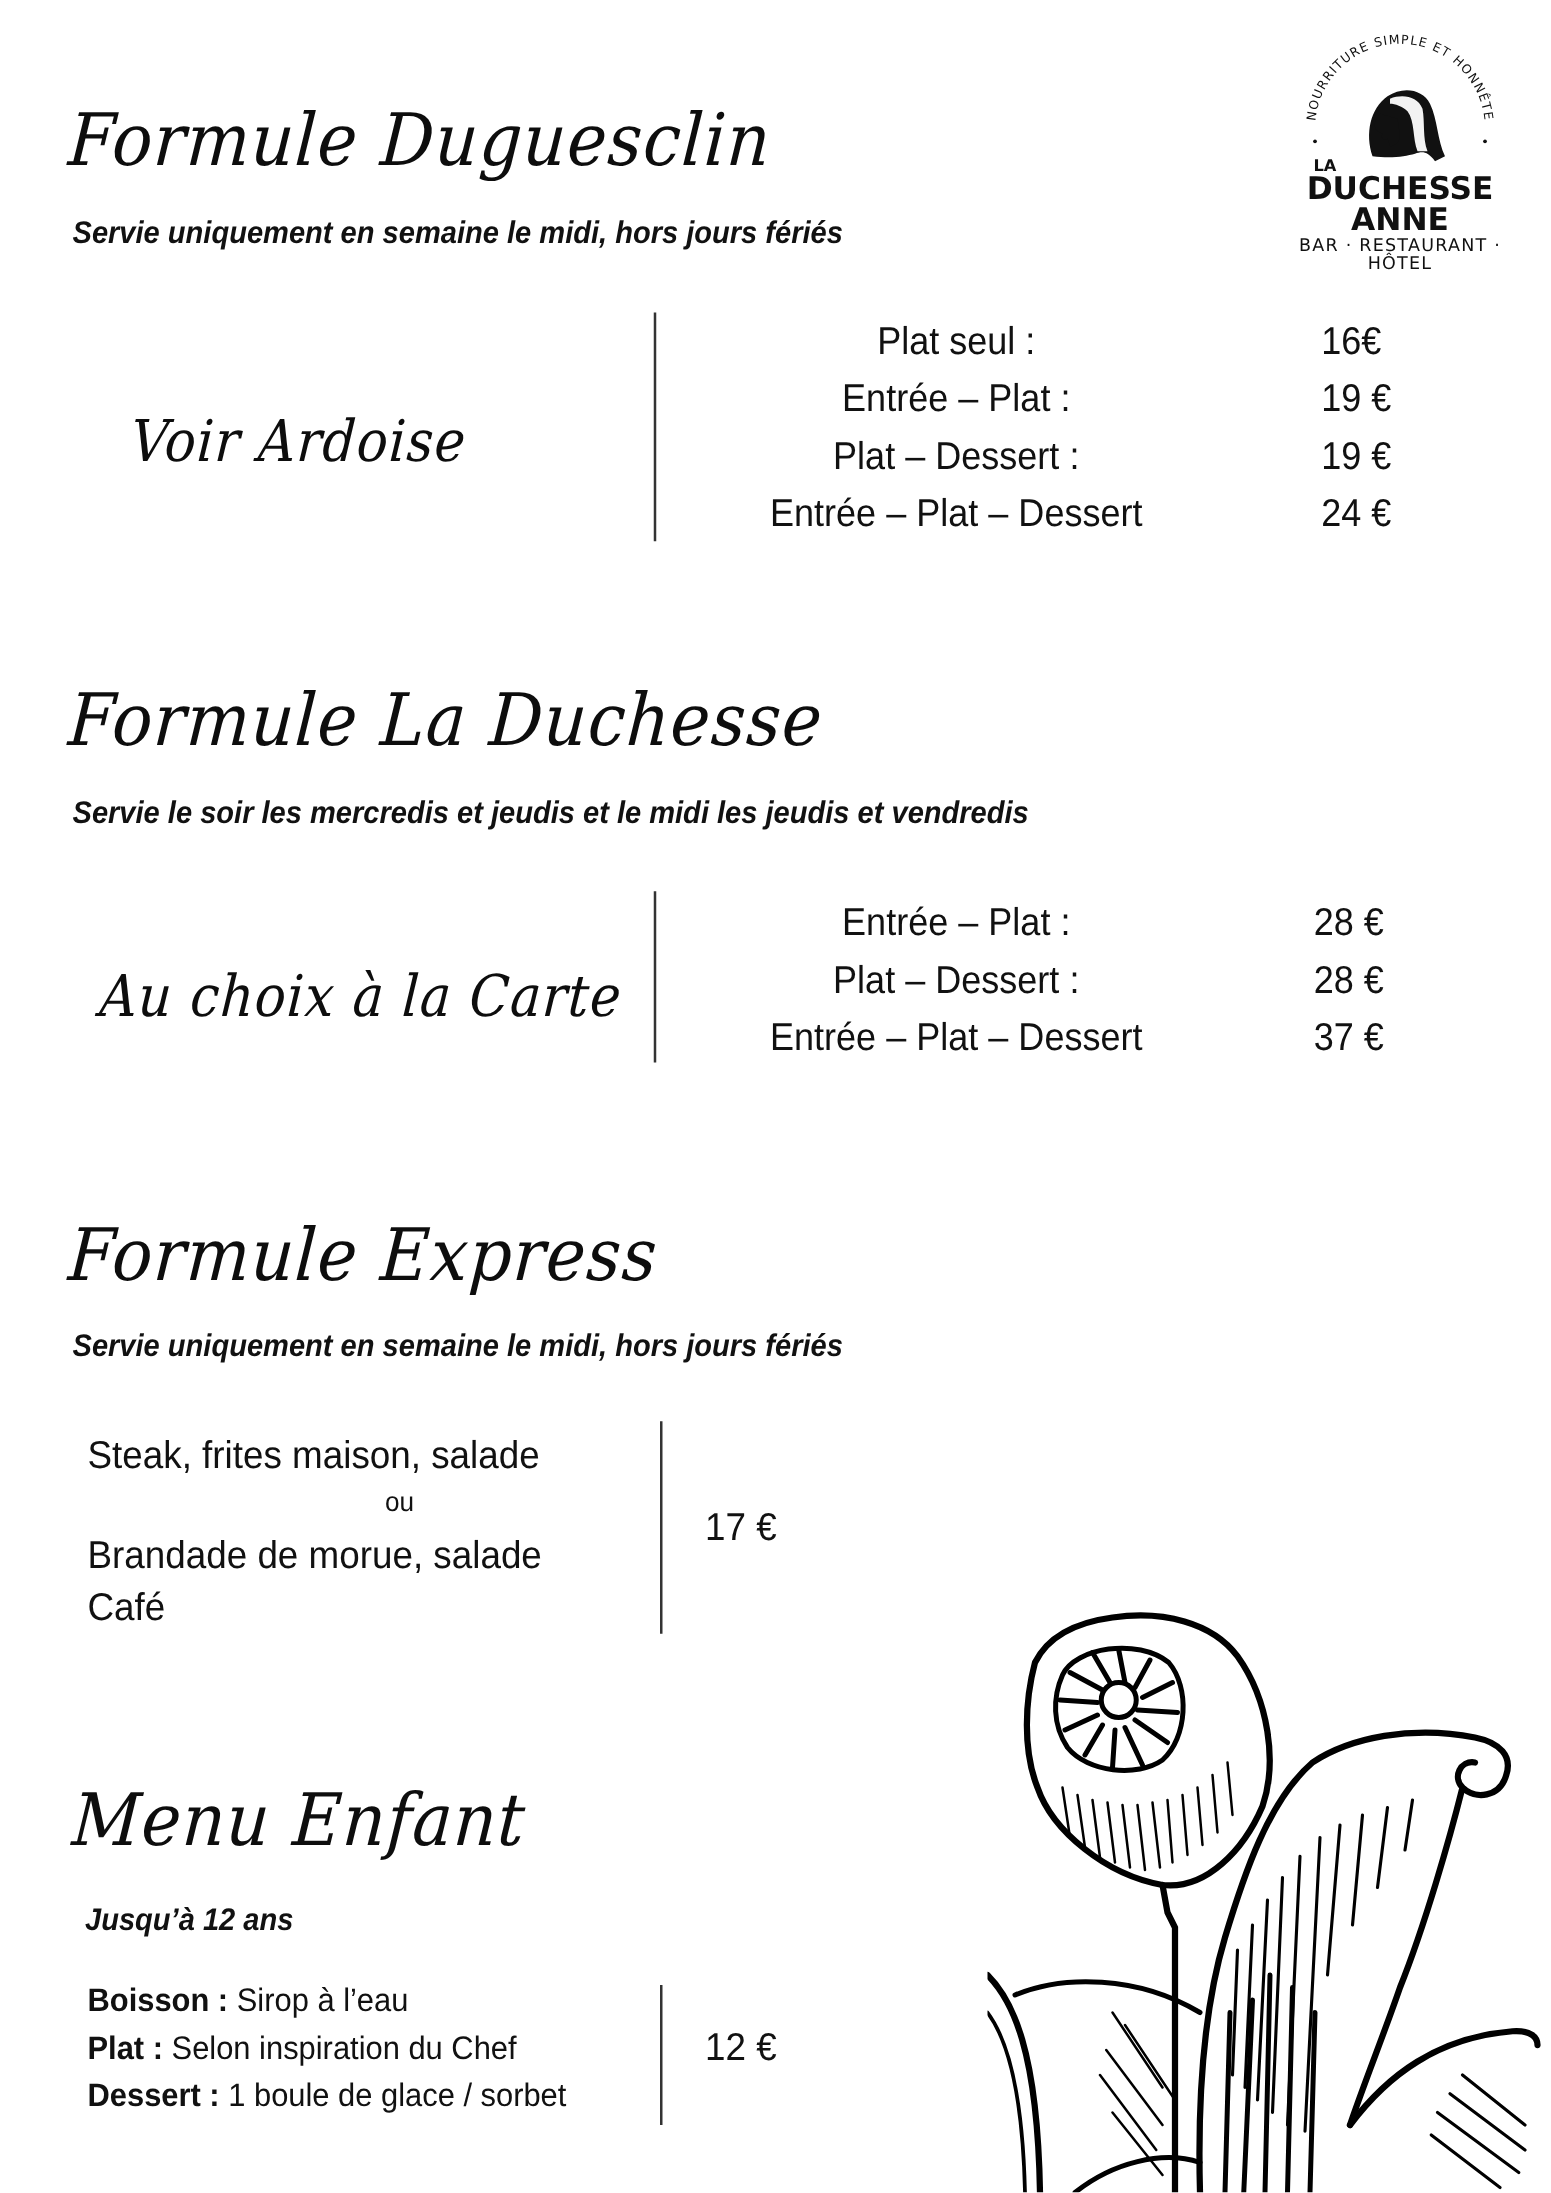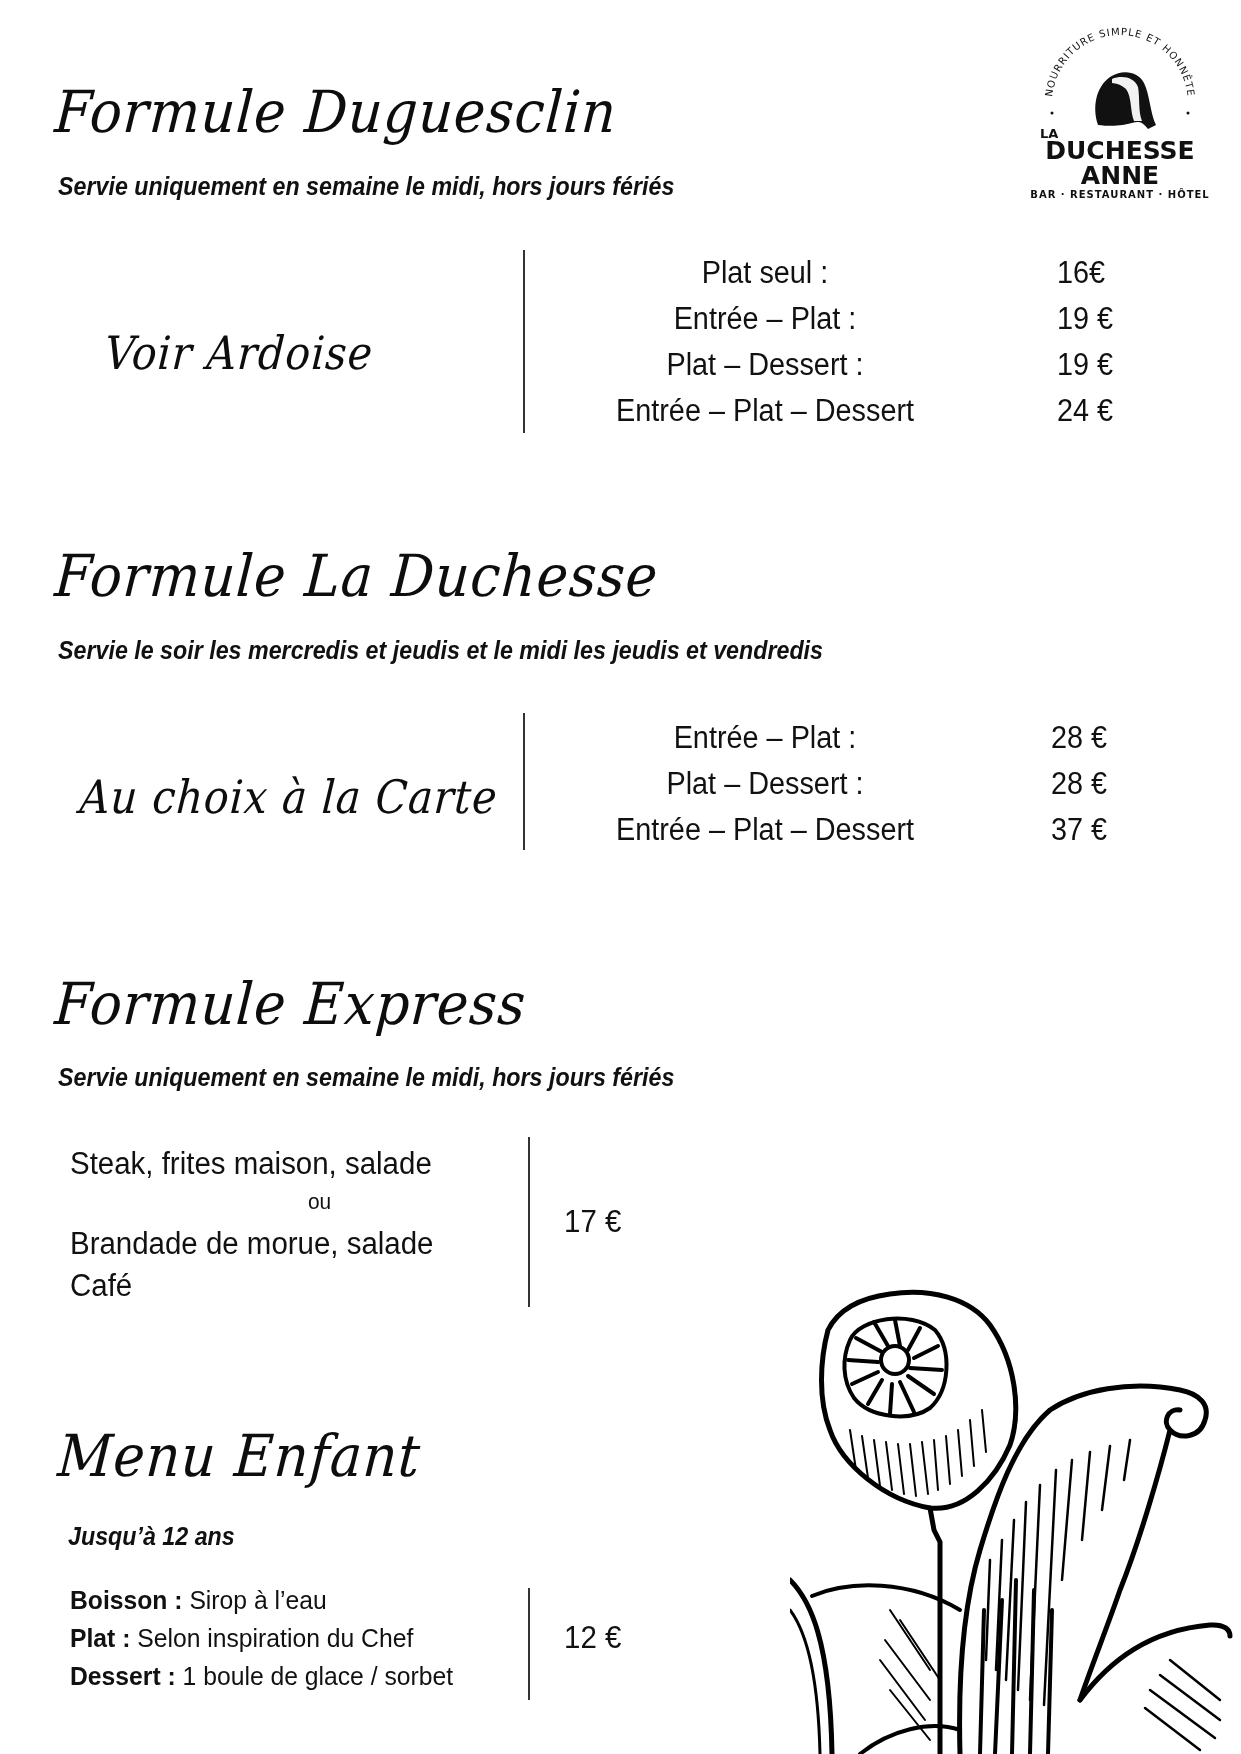--- a/index.html
+++ b/index.html
@@ -66,24 +66,24 @@
     .kid-line b { font-weight: bold; }
 
     
     .logo { position: absolute; left: 1030px; top: 25px; width: 180px; height: 180px; }
     .logo svg { position: absolute; left: 0; top: 0; }
     .logo-name {
       position: absolute; left: 0; width: 180px; text-align: center;
       font-family: "DejaVu Sans", sans-serif; font-weight: bold; color: #111;
       letter-spacing: 0px; line-height: 1;
     }
-    .logo-la { top: 102px; left: 10px; width: 40px; font-size: 13px; text-align: left; }
+    .logo-la { top: 102px; left: 10px; width: 40px; font-size: 13px; text-align: center; }
     .logo-duchesse { top: 113px; font-size: 25px; }
     .logo-anne { top: 138px; font-size: 25px; }
-    .logo-tag { top: 165px; font-size: 10px; font-weight: bold; letter-spacing: 1px; }
+    .logo-tag { top: 165px; font-size: 14px; font-weight: normal; letter-spacing: 1px; }
 
     .illustration { position: absolute; left: 790px; top: 1280px; width: 451px; height: 474px; }
   </style>
 </head>
 <body>
 
 <div class="logo">
   <svg width="180" height="180" viewBox="0 0 180 180">
     <defs>
       <path id="arcPath" d="M 22 78 A 68 68 0 0 1 158 78" fill="none"></path>

